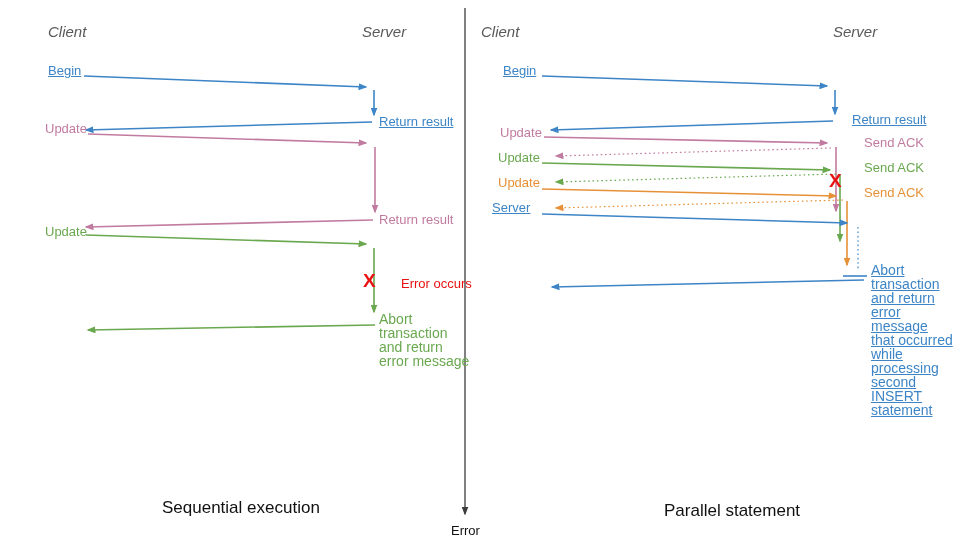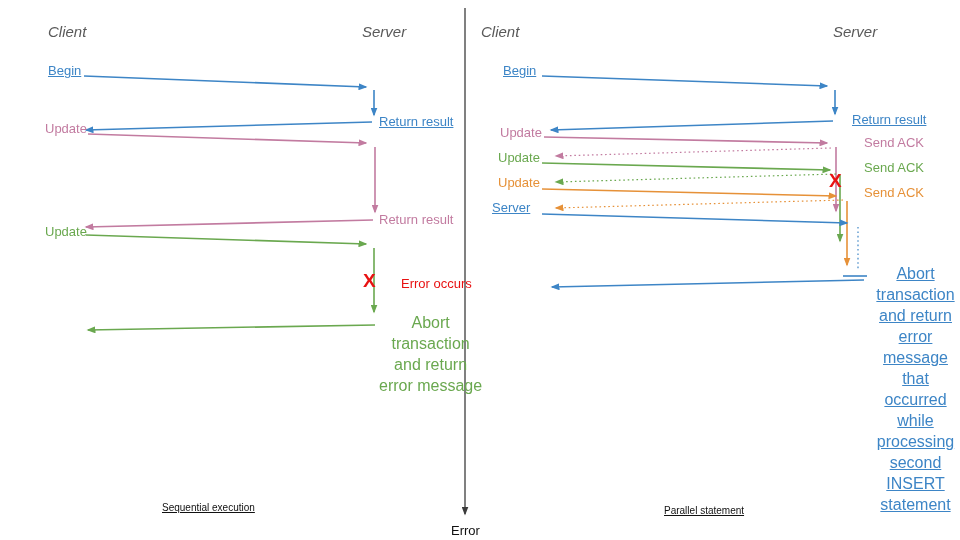--- a/index.html
+++ b/index.html
@@ -10,28 +10,28 @@
   .canvas{
     position:relative; width:960px; height:540px; background:#ffffff;
     font-family:"Liberation Sans", sans-serif; overflow:hidden;
   }
   svg.wires{position:absolute; left:0; top:0; width:960px; height:540px;}
   .ln{fill:none; stroke-width:1.6;}
   .dot{fill:none; stroke-width:1.2; stroke-dasharray:1.6 2.8;}
   .s-blue{stroke:var(--c-blue);} .s-pink{stroke:var(--c-pink);}
   .s-green{stroke:var(--c-green);} .s-orange{stroke:var(--c-orange);}
   .s-axis{stroke:var(--c-axis); stroke-width:1.3;}
-  .lbl{position:absolute; font-size:13px; line-height:14px; white-space:nowrap;text-align:center;}
+  .lbl{position:absolute; font-size:13px; line-height:14px; white-space:nowrap;}
   .hdr{font-style:italic; font-size:15px; color:var(--c-gray);}
-  .cap{font-size:10px; color:var(--c-black);text-decoration:underline;}
+  .cap{font-size:17px; color:var(--c-black);}
   .t-blue{color:var(--c-blue);text-decoration:underline;} .t-pink{color:var(--c-pink);}
   .t-green{color:var(--c-green);} .t-orange{color:var(--c-orange);}
   .t-red{color:var(--c-red);} .t-black{color:var(--c-black);}
   .xmark{font-size:19px; font-weight:bold; line-height:19px;}
-  .multiline{white-space:pre-line; font-size:16px; line-height:21px;}
+  .multiline{white-space:pre-line; font-size:14px; line-height:14px;}
 </style>
 </head>
 <body>
 
 <div class="canvas">
 
   <svg class="wires">
     <defs>
       <marker id="ah-blue" orient="auto" markerUnits="userSpaceOnUse" markerWidth="9" markerHeight="7" refX="7.5" refY="3.5">
         <path d="M0,0 L9,3.5 L0,7 z" style="fill:var(--c-blue)"></path>

